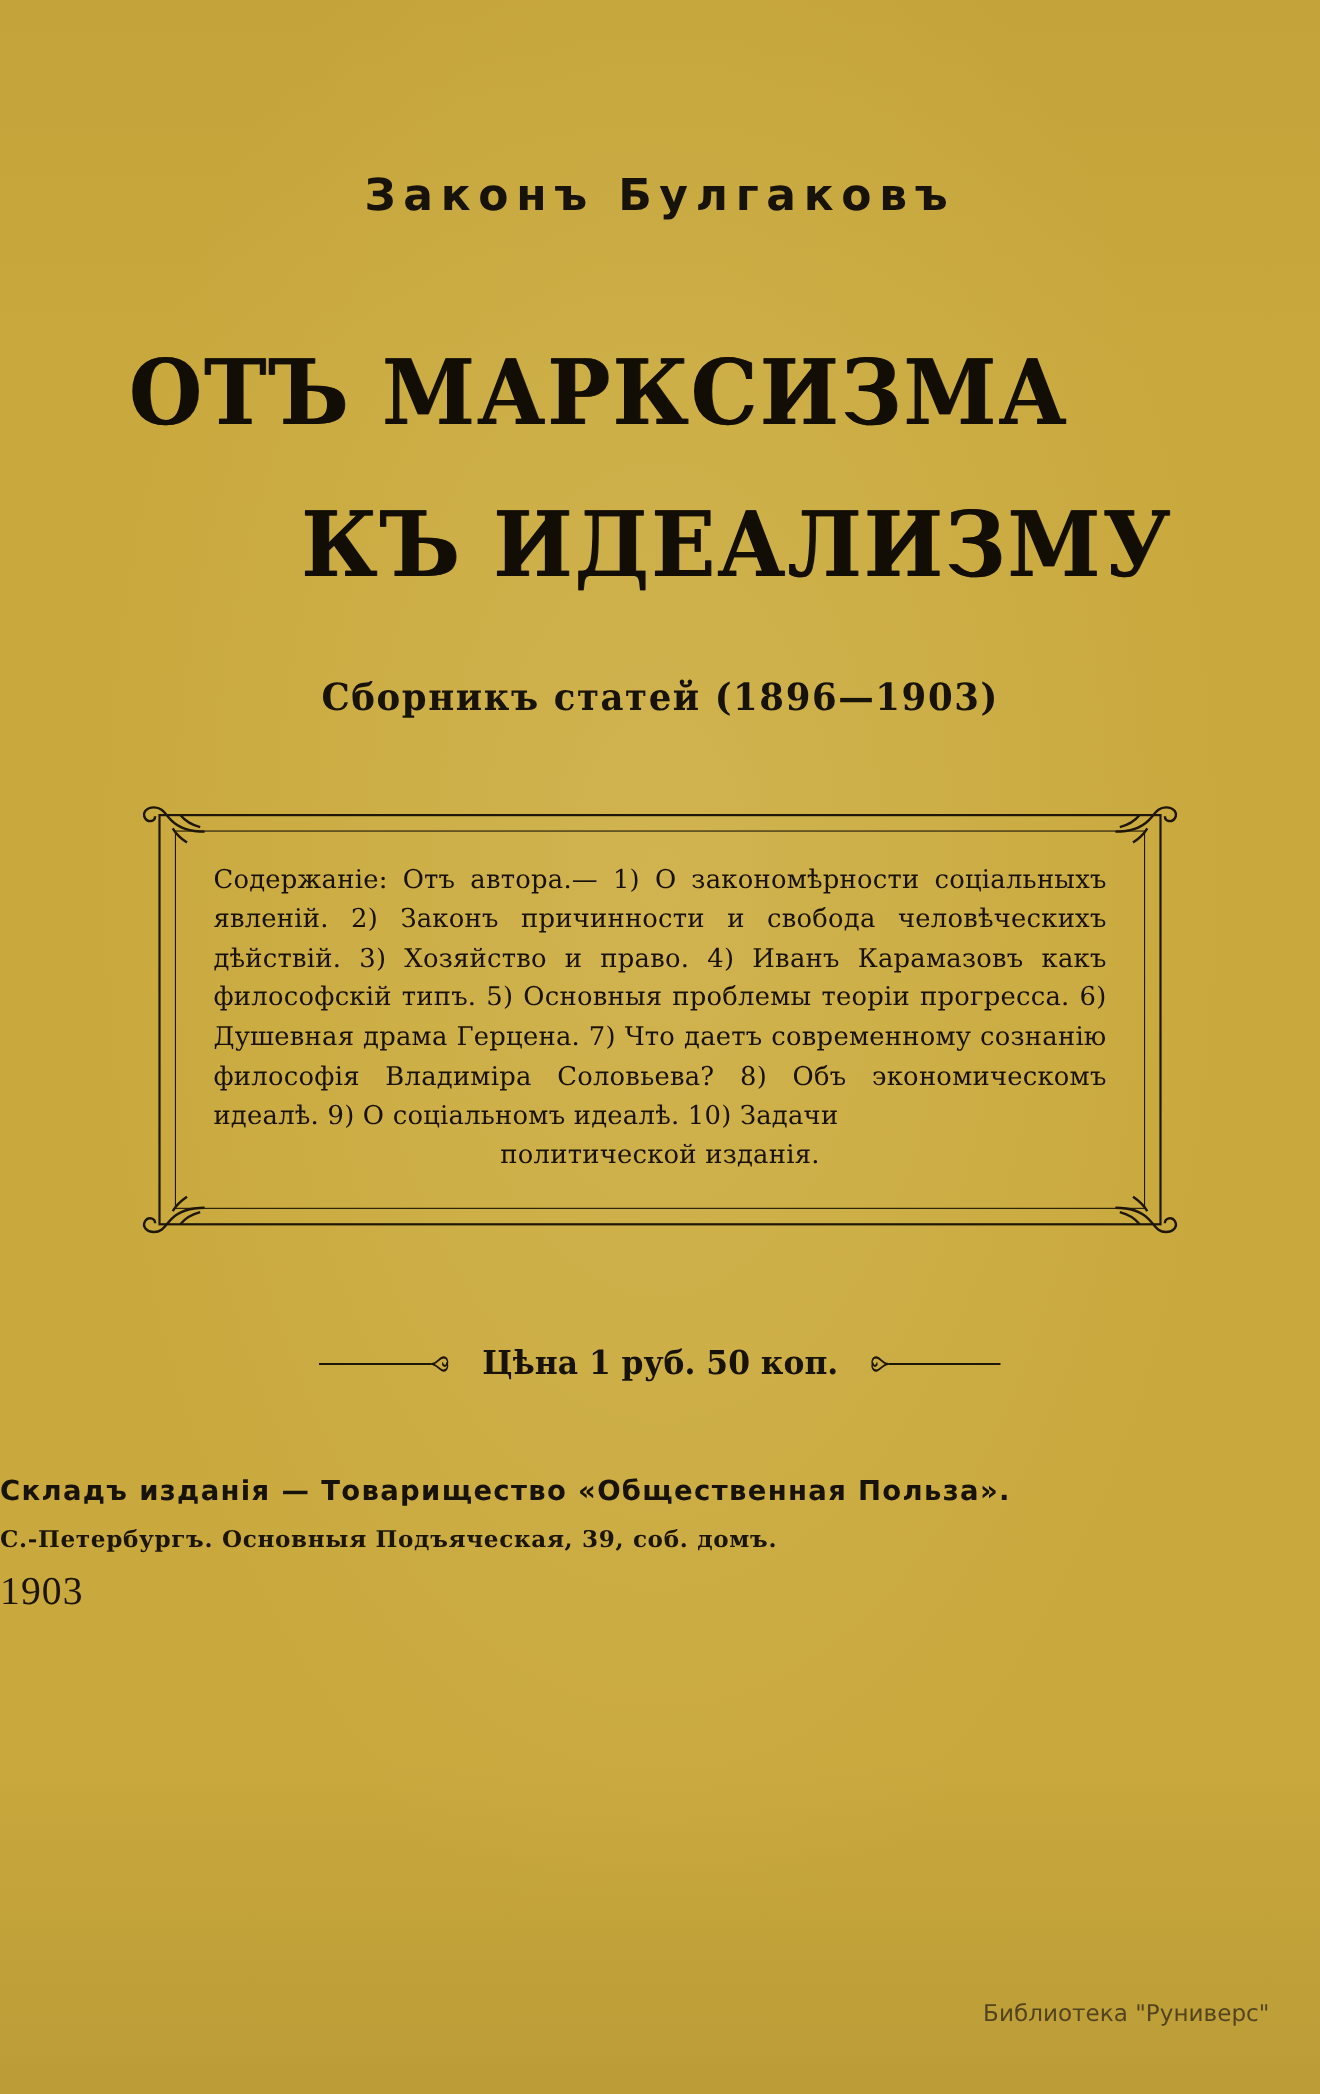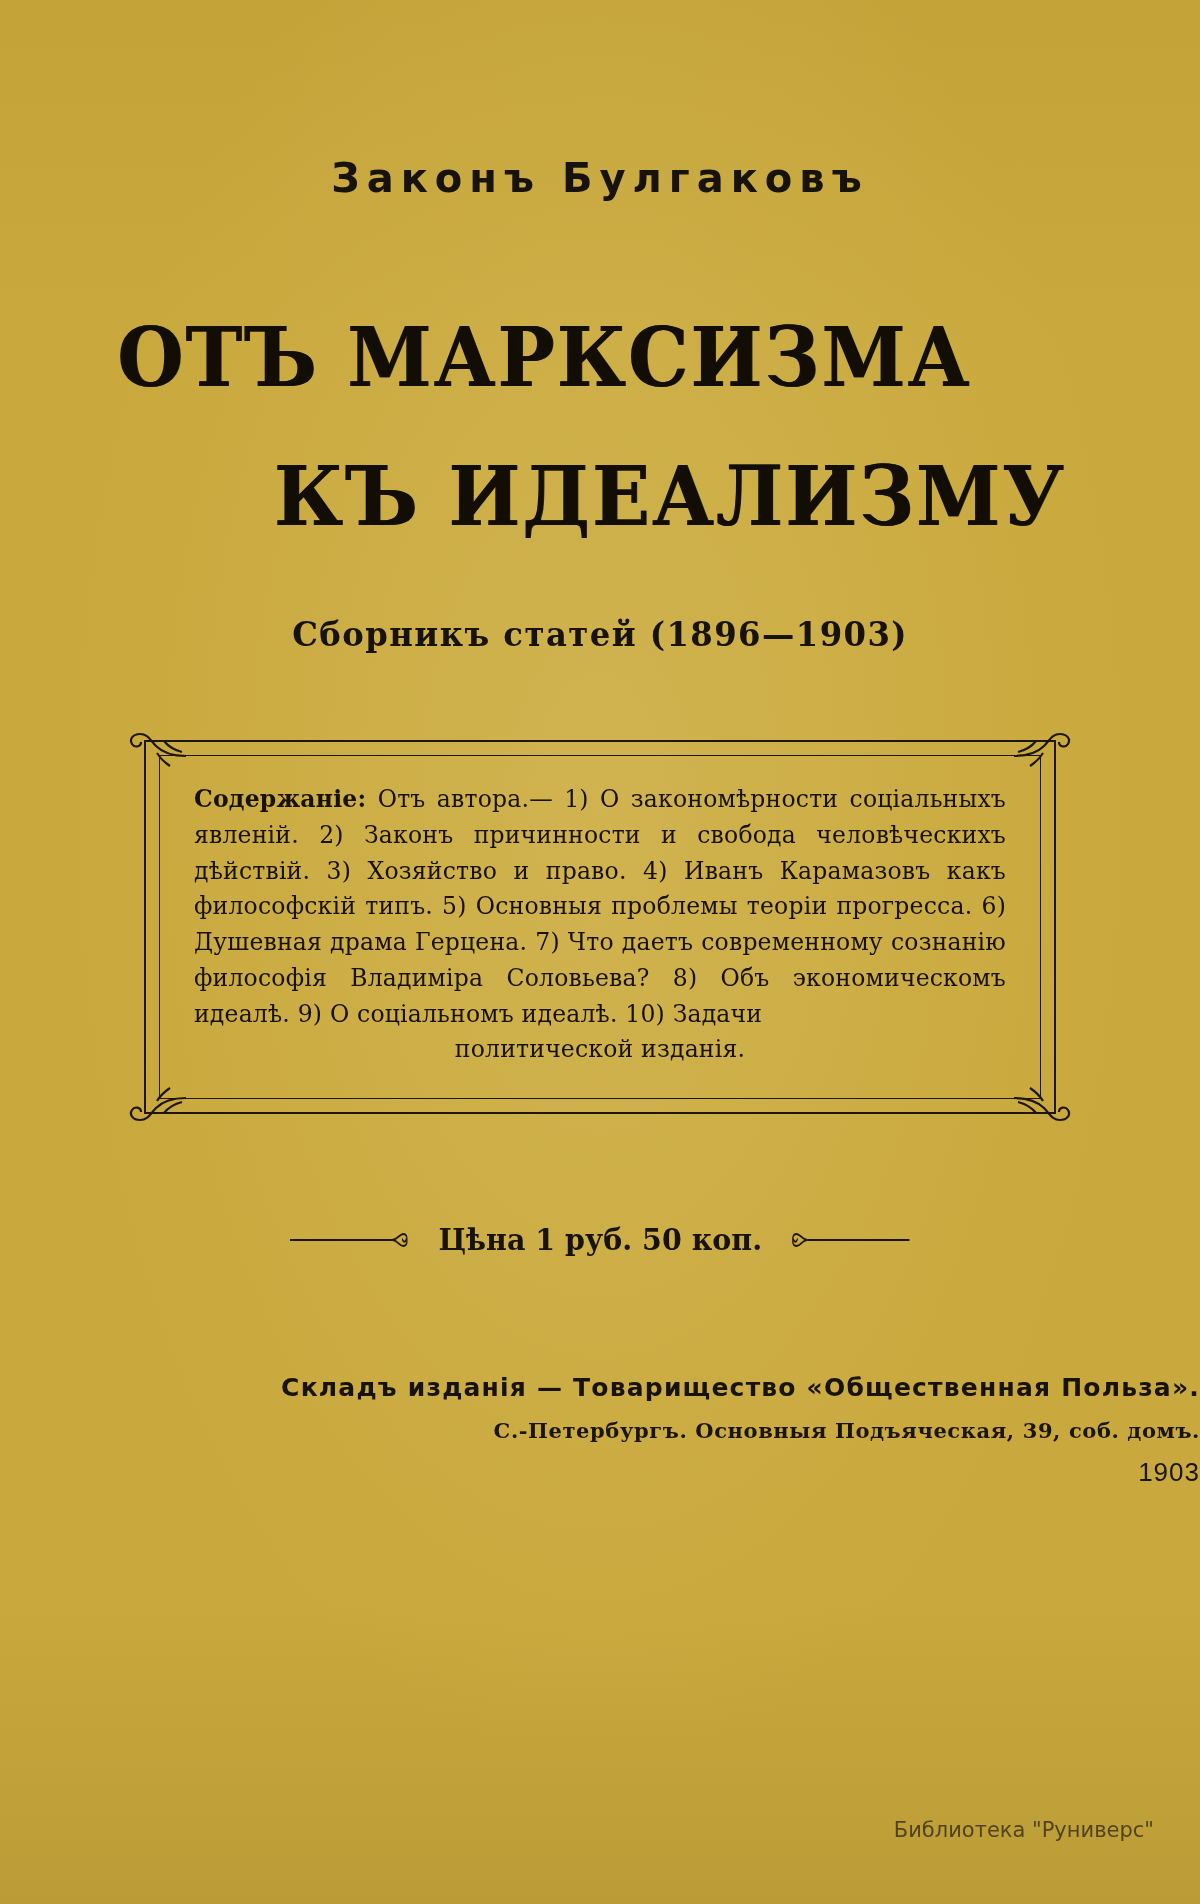--- a/index.html
+++ b/index.html
@@ -113,21 +113,21 @@
   .contents-text {
     font-family: "DejaVu Serif", serif;
     font-size: 23.5px;
     line-height: 1.52;
     text-align: justify;
     color: #171106;
     letter-spacing: 0.2px;
     hyphens: manual;
   }
   .contents-text .lead {
-    font-weight: bold;
+    font-weight: normal;
     margin-top: 41px;
   }
   .contents-text .last-line {
     display: block;
     text-align: center;
   }
 
   
   .price-row {
     margin-top: 108px;
@@ -148,43 +148,43 @@
     font-weight: bold;
     font-size: 30px;
     padding: 0 18px;
     white-space: nowrap;
     transform: scaleX(0.95);
     color: #17120a;
   }
 
   
   .imprint {
-    margin-top: 116px;
-    text-align: right;
+    margin-top: 84px;
+    text-align: left;
     width: 100%;
   }
   .imprint .pub {
     font-family: "DejaVu Sans", sans-serif;
     font-weight: bold;
     font-size: 25px;
     letter-spacing: 1.2px;
     color: #17120a;
   }
   .imprint .addr {
     margin-top: 16px;
     font-family: "DejaVu Serif", serif;
     font-weight: bold;
     font-size: 21px;
     letter-spacing: 0.6px;
     color: #1b1508;
   }
   .imprint .year {
     margin-top: 14px;
-    font-family: Liberation Sans, sans-serif;
-    font-size: 26px;
+    font-family: Liberation Serif, serif;
+    font-size: 36px;
     letter-spacing: 1px;
     color: #1b1508;
   }
 
   .watermark {
     position: absolute;
     right: 46px;
     bottom: 62px;
     font-family: "DejaVu Sans", sans-serif;
     font-size: 21px;

